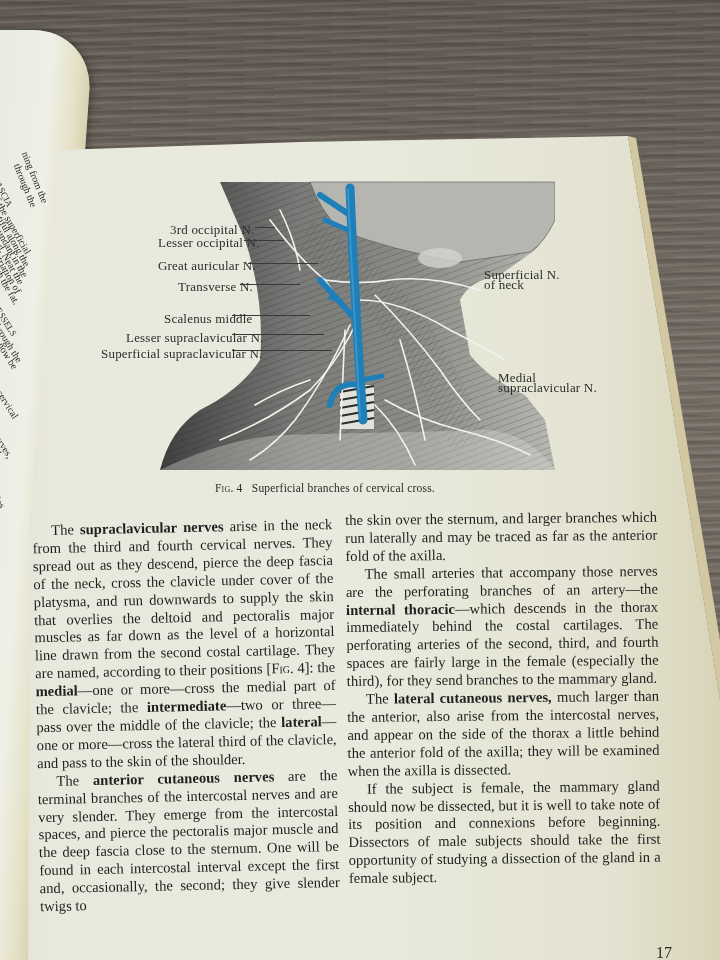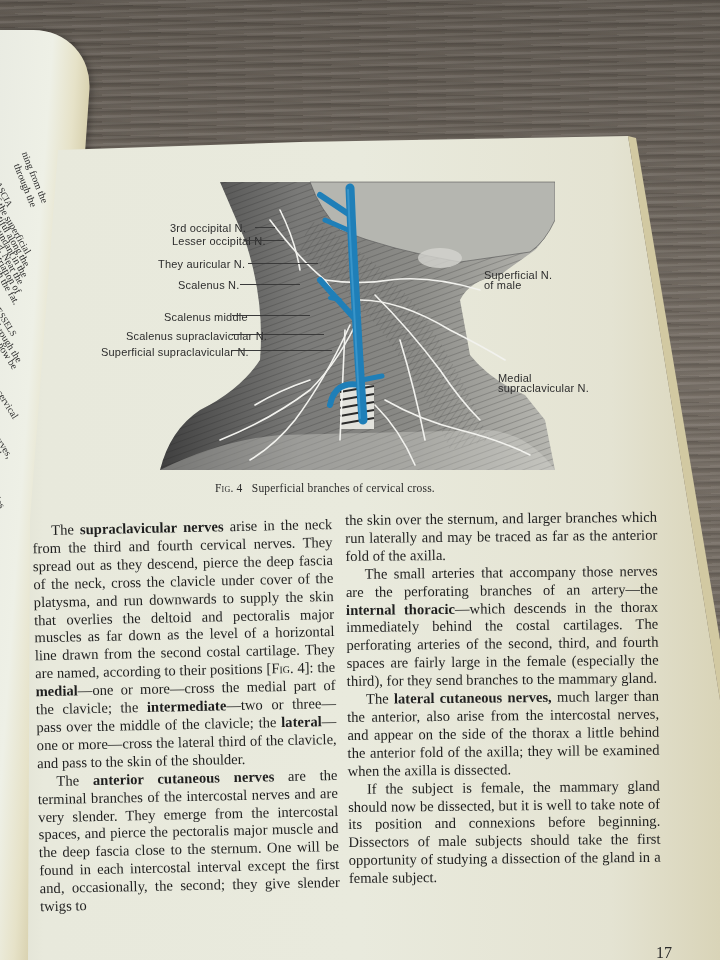--- a/index.html
+++ b/index.html
@@ -38,21 +38,21 @@
     position: absolute; left: 0; top: 0; width: 720px; height: 960px;
     clip-path: polygon(628px 136px, 636px 138px, 720px 640px, 720px 700px);
     background: #d2c9a2;
   }
   
   .figure {
     position: absolute; left: 160px; top: 180px; width: 395px; height: 290px;
   }
   .fig-img { position: absolute; left: 0; top: 0; }
   .lbl {
-    position: absolute; font-family: Liberation Sans, sans-serif; font-size: 11px;
+    position: absolute; font-family: Liberation Serif, serif; font-size: 13px;
     color: #2d2d2d; white-space: nowrap; letter-spacing: 0.2px;
   }
   .leader { position: absolute; height: 1px; background: #3a3a3a; }
   .caption {
     position: absolute; left: 215px; top: 482px; font-size: 11.5px; color: #2a2a2a;
     letter-spacing: 0.2px; white-space: nowrap;
   }
   .caption .sc { font-variant: small-caps; }
   
   .col {
@@ -162,36 +162,36 @@
       <path d="M202 200 L222 196" stroke-width="5"></path>
     </g>
     <g fill="none" stroke="#4aa3d6" stroke-width="2" stroke-linecap="round" opacity="0.6">
       <path d="M188 10 Q190 60 193 110 Q196 170 200 238"></path>
     </g>
   </svg>
 </div>
 
 <span class="lbl" style="left:170px;top:222px;">3rd occipital N.</span>
 <div class="leader" style="left:255px;top:227px;width:20px;"></div>
-<span class="lbl" style="left:172px;top:235px;">Lesser occipital N.</span>
+<span class="lbl" style="left:158px;top:235px;">Lesser occipital N.</span>
 <div class="leader" style="left:244px;top:240px;width:40px;"></div>
-<span class="lbl" style="left:158px;top:258px;">They auricular N.</span>
+<span class="lbl" style="left:158px;top:258px;">Great auricular N.</span>
 <div class="leader" style="left:248px;top:263px;width:70px;"></div>
-<span class="lbl" style="left:178px;top:279px;">Scalenus N.</span>
+<span class="lbl" style="left:178px;top:279px;">Transverse N.</span>
 <div class="leader" style="left:240px;top:284px;width:60px;"></div>
 <span class="lbl" style="left:164px;top:311px;">Scalenus middle</span>
 <div class="leader" style="left:232px;top:315px;width:78px;"></div>
-<span class="lbl" style="left:126px;top:330px;">Scalenus supraclavicular N.</span>
+<span class="lbl" style="left:126px;top:330px;">Lesser supraclavicular N.</span>
 <div class="leader" style="left:232px;top:334px;width:92px;"></div>
 <span class="lbl" style="left:101px;top:346px;">Superficial supraclavicular N.</span>
 <div class="leader" style="left:232px;top:350px;width:100px;"></div>
 
 <div class="lbl" style="left:484px;top:270px;line-height:10px;">
   <div>Superficial N.</div>
-  <div>of male</div>
+  <div>of neck</div>
 </div>
 <div class="lbl" style="left:498px;top:373px;line-height:10px;">
   <div>Medial</div>
   <div>supraclavicular N.</div>
 </div>
 
 <div class="caption">
   <span class="sc">Fig. 4</span>&nbsp;&nbsp;
   <span>Superficial branches of cervical cross.</span>
 </div>

